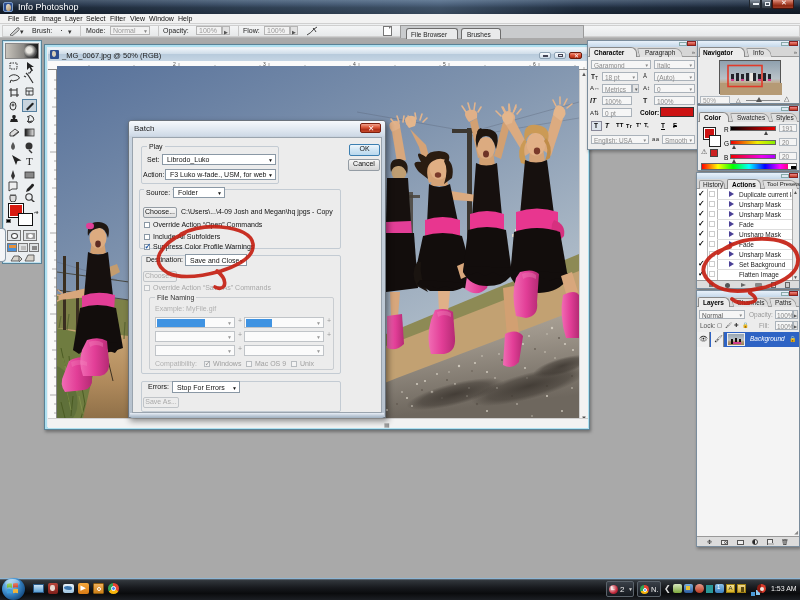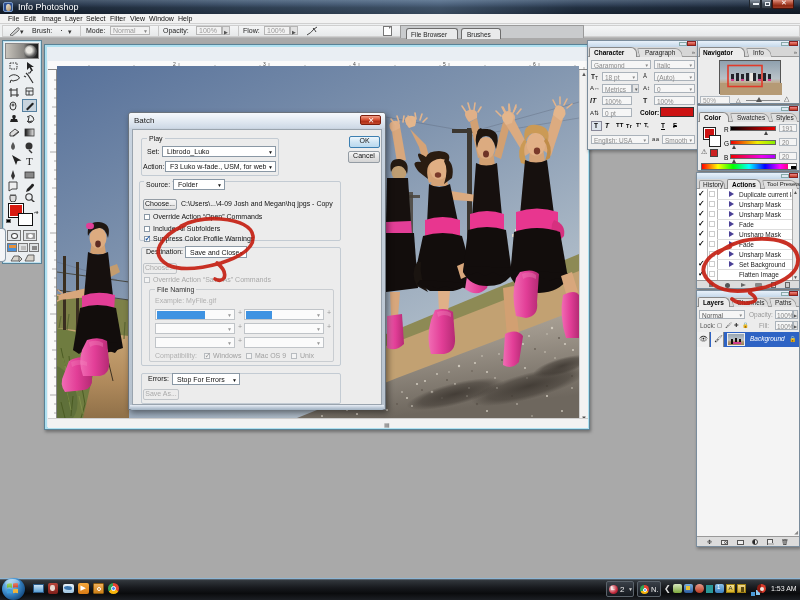--- a/index.html
+++ b/index.html
@@ -83,20 +83,35 @@
         <span class="abs tx" style="left:4px;top:2px;font-size:6.5px;">File Browser</span>
       </div>
     <div class="abs" style="left:60px;top:2px;width:40px;height:11px;background:#e9eaeb;border:1px solid #6d6d6d;border-bottom:none;border-radius:3px 3px 0 0;">
         <span class="abs tx" style="left:5px;top:2px;font-size:6.5px;">Brushes</span>
       </div>
   </div>
 </div>
 
 <div class="abs" style="left:44px;top:44px;width:546px;height:386px;background:#e9eef3;border:1px solid #5a8296;box-shadow:0 0 0 2px #aee0f0 inset, 1px 2px 3px rgba(0,0,0,0.35);">
 
+  <div class="abs" style="left:3px;top:3px;width:540px;height:13px;background:linear-gradient(180deg,#f0f5fa 0%,#cfdde9 45%,#b8cbdc 50%,#c5d5e4 100%);">
+    <div class="abs" style="left:2px;top:2px;width:9px;height:9px;background:#2b4d8f;border-radius:1px;">
+        <div class="abs" style="left:2px;top:1px;width:4px;height:6px;background:#d8cfb8;border-radius:40% 60% 50% 50%;"></div>
+      </div>
+    <span class="abs tx" style="left:14px;top:2.5px;font-size:7.5px;color:#1a1a1a;">_MG_0067.jpg @ 50% (RGB)</span>
+    <div class="abs" style="right:37px;top:4px;width:12px;height:7px;background:linear-gradient(#fbfdff,#cddbe8);border:1px solid #8fa3b5;border-radius:2px;">
+        <div class="abs" style="left:3px;bottom:1px;width:5px;height:2px;background:#445;"></div>
+      </div>
+    <div class="abs" style="right:22px;top:4px;width:12px;height:7px;background:linear-gradient(#fbfdff,#cddbe8);border:1px solid #8fa3b5;border-radius:2px;">
+        <div class="abs" style="left:3px;top:1px;width:5px;height:3px;border:1px solid #445;"></div>
+      </div>
+    <div class="abs" style="right:6px;top:4px;width:13px;height:7px;background:linear-gradient(180deg,#f29884,#dd5236 45%,#ae2c12);border:1px solid #6d1a0a;border-radius:2px;color:#fff;font-size:6px;">
+        <span class="abs" style="left:4px;top:-1px;">✕</span>
+      </div>
+  </div>
 
   <div class="abs" style="left:3px;top:16px;width:540px;height:9px;background:#fafafa;border-bottom:1px solid #888;"></div>
 
   <div class="abs" style="left:3px;top:25px;width:9px;height:352px;background:#fafafa;border-right:1px solid #888;"></div>
   <svg class="abs" style="left:3px;top:16px;" width="540" height="9" viewBox="0 0 540 9" id="hrule">
     <g stroke="#777" stroke-width="0.6">
       <path d="M14 6 V9 M23 6 V9 M32 6 V9 M41 4 V9 M50 6 V9 M59 6 V9 M68 6 V9 M77 6 V9 M86 4 V9 M95 6 V9 M104 6 V9 M113 6 V9 M122 6 V9 M131 2 V9 M140 6 V9 M149 6 V9 M158 6 V9 M167 4 V9 M176 6 V9 M185 6 V9 M194 6 V9 M203 6 V9 M212 4 V9 M221 2 V9 M230 6 V9 M239 6 V9 M248 6 V9 M257 4 V9 M266 6 V9 M275 6 V9 M284 6 V9 M293 6 V9 M302 4 V9 M311 2 V9 M320 6 V9 M329 6 V9 M338 6 V9 M347 4 V9 M356 6 V9 M365 6 V9 M374 6 V9 M383 6 V9 M392 4 V9 M401 2 V9 M410 6 V9 M419 6 V9 M428 6 V9 M437 4 V9 M446 6 V9 M455 6 V9 M464 6 V9 M473 6 V9 M482 4 V9 M491 2 V9 M500 6 V9 M509 6 V9 M518 6 V9 M527 4 V9 M536 6 V9"></path>
     </g>
     <g fill="#444" font-size="5" font-family="Liberation Sans">
       <text x="125" y="5">2</text>
@@ -471,21 +486,21 @@
     </div>
   <div class="abs" style="left:26px;top:202px;width:10px;height:9px;background:#dfe2e4;border:1px solid #777;">
       <div class="abs" style="left:2px;top:2px;width:5px;height:4px;background:#888;"></div>
     </div>
 
   <svg class="abs" style="left:6px;top:212px;" width="28" height="11" viewBox="0 0 28 11">
       <path d="M2 8 l8 0 l0 -5 l-5 0 z M10 3 l3 3 l-3 3 M16 8 l9 0 l0 -6 l-6 0 z" fill="#d8d4cc" stroke="#555" stroke-width="0.9"></path>
     </svg>
 </div>
 
-<div class="abs" id="batchdlg" style="left:128px;top:112px;width:258px;height:298px;background:linear-gradient(180deg,#e9eef5,#c9d4e0 14px,#b7c2ce);border:1px solid #6b737c;border-radius:3px 3px 0 0;box-shadow:2px 3px 6px rgba(0,0,0,0.45);font-size:7px;color:#111;">
+<div class="abs" id="batchdlg" style="left:128px;top:120px;width:258px;height:298px;background:linear-gradient(180deg,#e9eef5,#c9d4e0 14px,#b7c2ce);border:1px solid #6b737c;border-radius:3px 3px 0 0;box-shadow:2px 3px 6px rgba(0,0,0,0.45);font-size:7px;color:#111;">
   <div class="abs" style="left:0px;top:0px;width:256px;height:15px;background:linear-gradient(180deg,#f6f9fc,#dfe7f0 60%,#ced9e6);border-radius:3px 3px 0 0;">
     <span class="abs tx" style="left:5px;top:3px;font-size:8px;color:#222;">Batch</span>
     <div class="abs" style="right:4px;top:2px;width:21px;height:10px;background:linear-gradient(180deg,#f0a28c 0%,#dd5b3d 40%,#b03018 70%,#c64a2c 100%);border:1px solid #7c1f0e;border-radius:2px;">
         <span class="abs" style="left:7px;top:-0.5px;color:#fff;font-size:7.5px;">✕</span>
       </div>
   </div>
   <div class="abs" style="left:3px;top:16px;width:250px;height:276px;background:#ececec;border:1px solid #9aa4ae;">
 
     <fieldset class="abs" style="left:8px;top:8px;width:138px;height:38px;border:1px solid #c3cbd3;border-radius:2px;"></fieldset>
     <span class="abs tx" style="left:14px;top:5px;background:#ececec;padding:0 2px;">Play</span>

